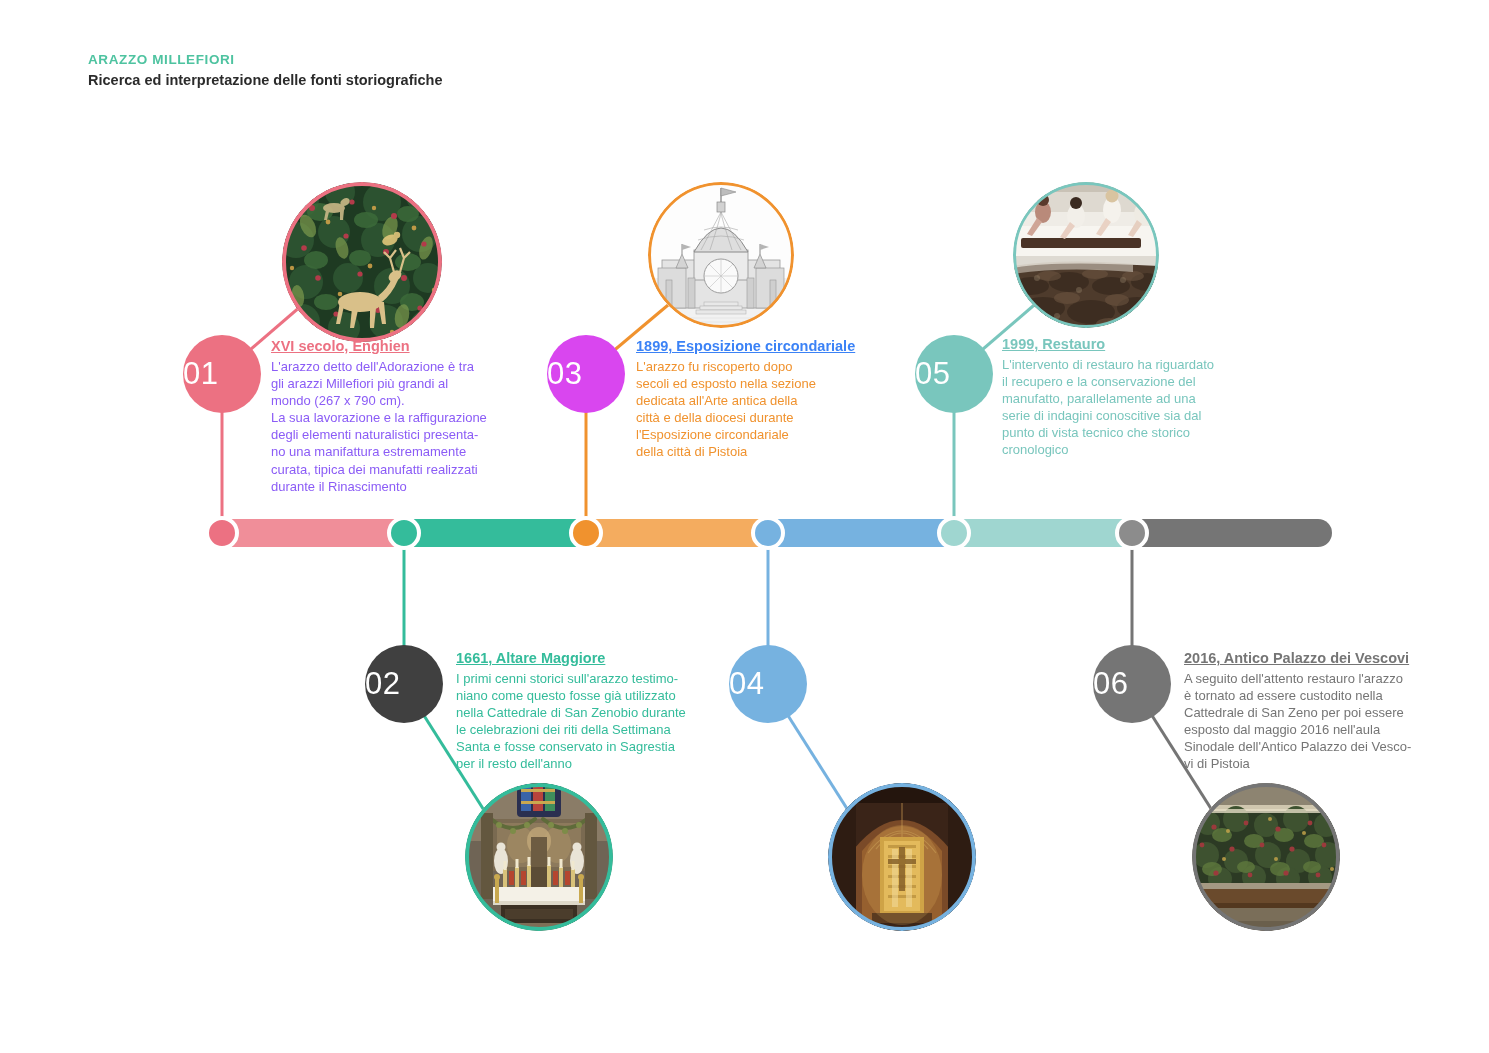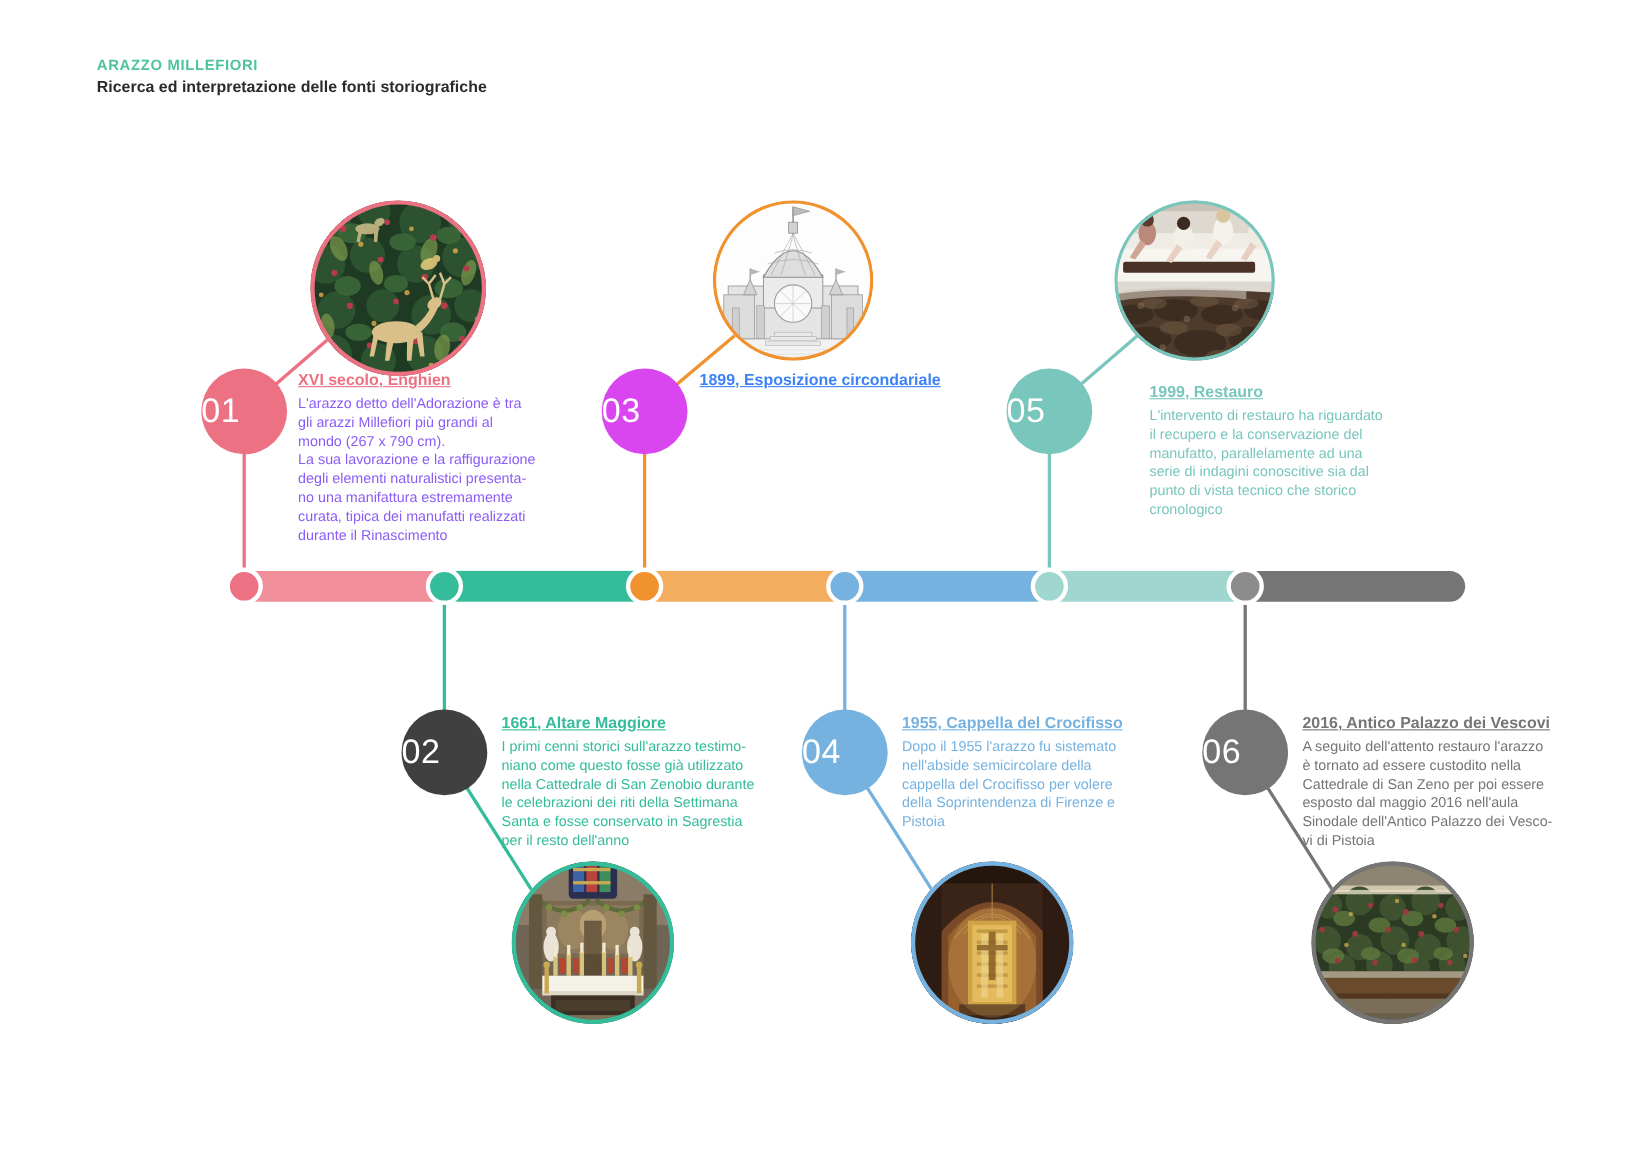--- a/index.html
+++ b/index.html
@@ -635,32 +635,30 @@
     <p style="color: rgb(52, 188, 155);">I primi cenni storici sull'arazzo testimo-
 niano come questo fosse già utilizzato
 nella Cattedrale di San Zenobio durante
 le celebrazioni dei riti della Settimana
 Santa e fosse conservato in Sagrestia
 per il resto dell'anno</p>
   </div>
 
   <div class="block" style="left:636px;top:337px;width:240px;">
     <h3 style="color: #3b82f6;">1899, Esposizione circondariale</h3>
-  </div>
-
-  <div class="block" style="left:820px;top:649px;width:225px;">
-    <h3 style="color: rgb(118, 178, 224);">1955, Cappella del Crocifisso</h3>
-    <p style="color: rgb(118, 178, 224);">Dopo il 1955 l'arazzo fu sistemato
-nell'abside semicircolare della
-cappella del Crocifisso per volere
-della Soprintendenza di Firenze e
-Pistoia</p>
-  </div>
-
-  <div class="block" style="left:1002px;top:348px;width:230px;margin-left:43px;">
+    <p style="color: rgb(240, 146, 46);">L'arazzo fu riscoperto dopo
+secoli ed esposto nella sezione
+dedicata all'Arte antica della
+città e della diocesi durante
+l'Esposizione circondariale
+della città di Pistoia</p>
+  </div>
+
+
+  <div class="block" style="left:1002px;top:335px;width:230px;">
     <h3 style="color: rgb(121, 198, 189);">1999, Restauro</h3>
     <p style="color: rgb(121, 198, 189);">L'intervento di restauro ha riguardato
 il recupero e la conservazione del
 manufatto, parallelamente ad una
 serie di indagini conoscitive sia dal
 punto di vista tecnico che storico
 cronologico</p>
   </div>
 
   <div class="block" style="left:1184px;top:649px;width:250px;">

